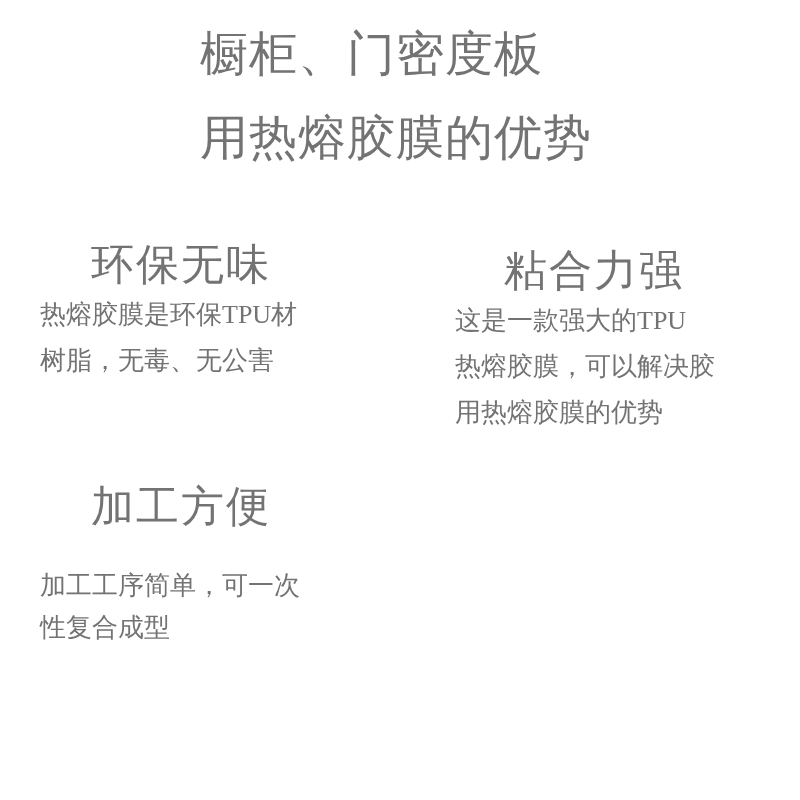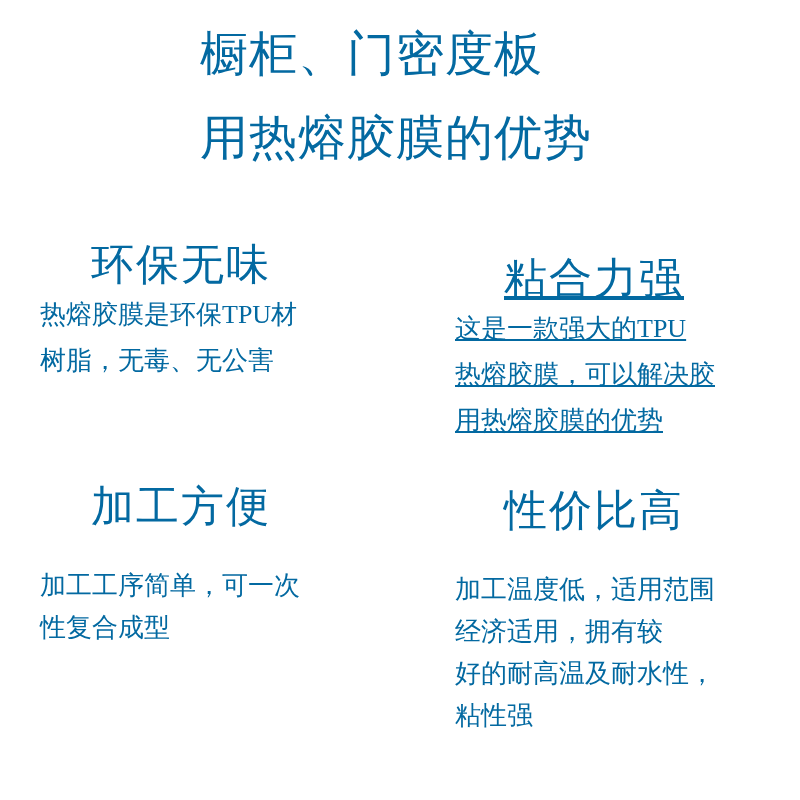--- a/index.html
+++ b/index.html
@@ -6,21 +6,21 @@
     margin: 0;
     padding: 0;
   }
   .page {
     position: relative;
     width: 718px;
     height: 800px;
     background: #ffffff;
     overflow: hidden;
     font-family: "Liberation Serif", "DejaVu Serif", serif;
-    color: #0369a1;
+    color: #737373;
   }
   .title {
     position: absolute;
     left: 200px;
     top: 12px;
     font-size: 48px;
     line-height: 84px;
     white-space: nowrap;
     letter-spacing: 1px;
   }
@@ -38,21 +38,21 @@
   }
   .sec .body {
     margin-top: 2px;
     font-size: 26px;
     line-height: 46px;
   }
   .sec .body .line {
     white-space: nowrap;
   }
   .sec-tl { left: 40px;  top: 238px; width: 282px; }
-  .sec-tr { left: 455px; top: 252px; width: 278px; text-decoration: underline; }
+  .sec-tr { left: 455px; top: 244px; width: 278px; }
   .sec-bl { left: 40px;  top: 480px; width: 282px; }
   .sec-br { left: 455px; top: 484px; width: 278px; }
   .sec-bl .body, .sec-br .body {
     margin-top: 33px;
     line-height: 42px;
   }
 </style>
 </head>
 <body>
 
@@ -81,23 +81,14 @@
   </section>
 
   <section class="sec sec-bl">
     <h2>加工方便</h2>
     <div class="body">
       <div class="line">加工工序简单，可一次</div>
       <div class="line">性复合成型</div>
     </div>
   </section>
 
-  <section class="sec sec-br">
-    <h2>性价比高</h2>
-    <div class="body">
-      <div class="line">加工温度低，适用范围</div>
-      <div class="line">经济适用，拥有较</div>
-      <div class="line">好的耐高温及耐水性，</div>
-      <div class="line">粘性强</div>
-    </div>
-  </section>
 
 </div>
 
 </body></html>

